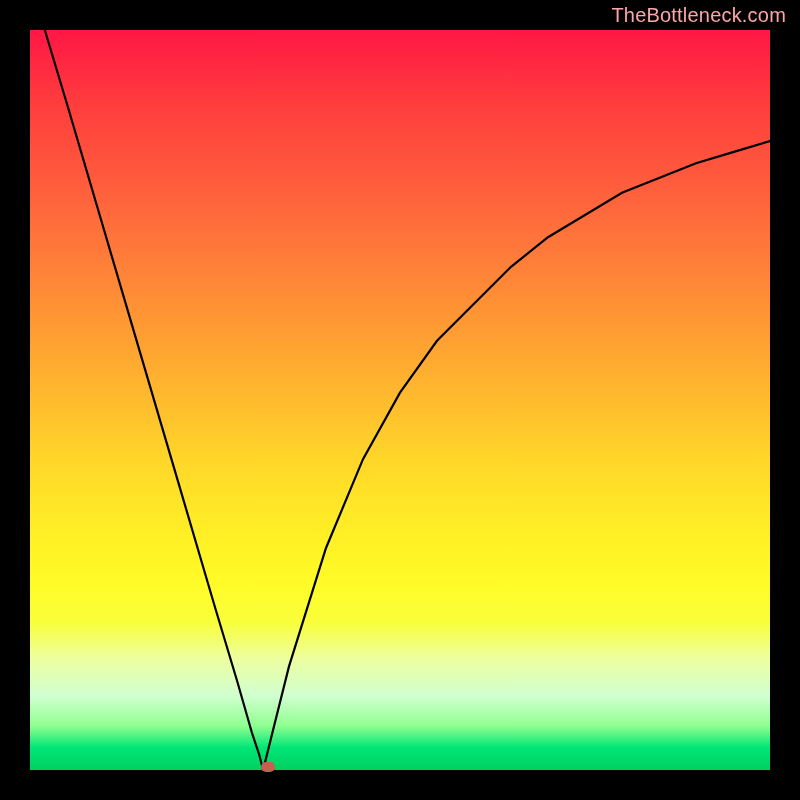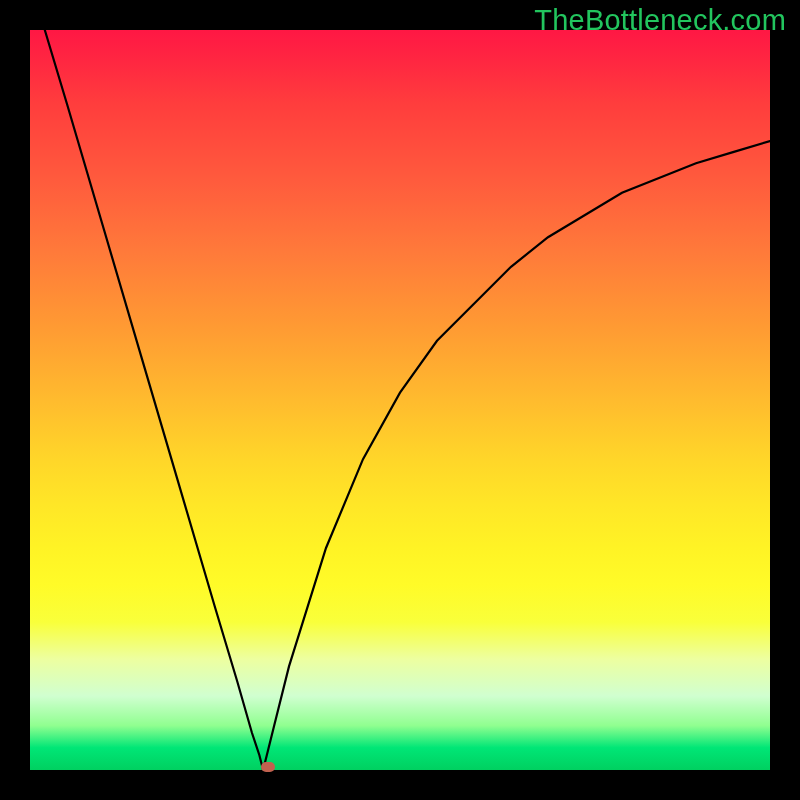--- a/index.html
+++ b/index.html
@@ -42,22 +42,22 @@
       #d0ffd0 90%,
       #90ff90 94%,
       #00e676 97%,
       #00d060 100%
     );
   }
   .watermark {
     position: absolute;
     top: 4px;
     right: 14px;
-    color: #22c55e;
-    font-size: 29px;
+    color: #fca5a5;
+    font-size: 20px;
     letter-spacing: 0.2px;
     font-weight: 400;
     user-select: none;
   }
   svg.curve {
     position: absolute;
     top: 0;
     left: 0;
     width: 740px;
     height: 740px;

